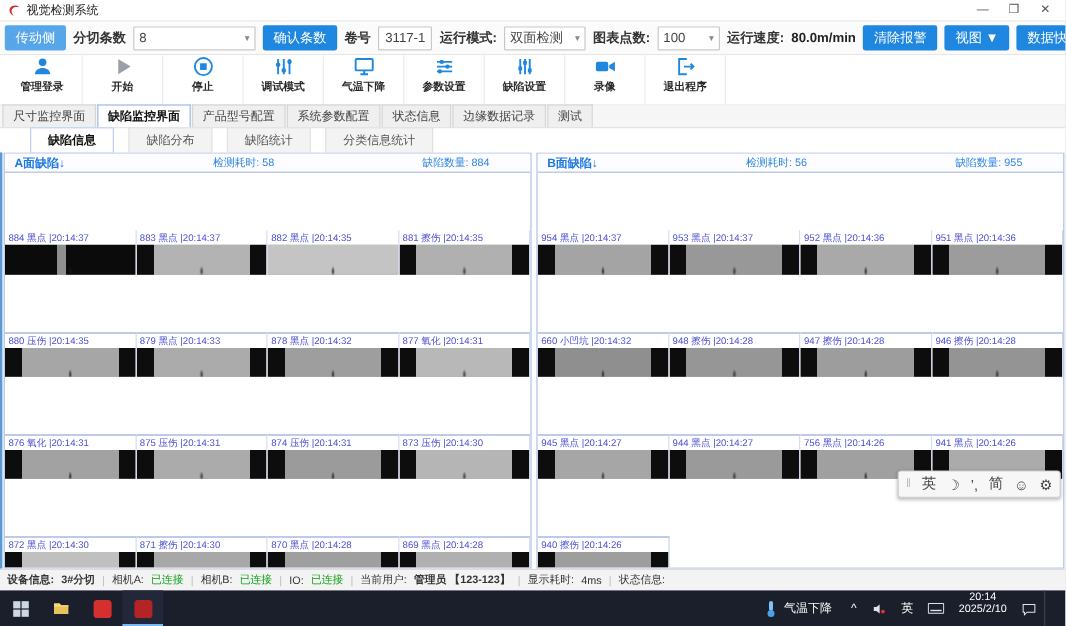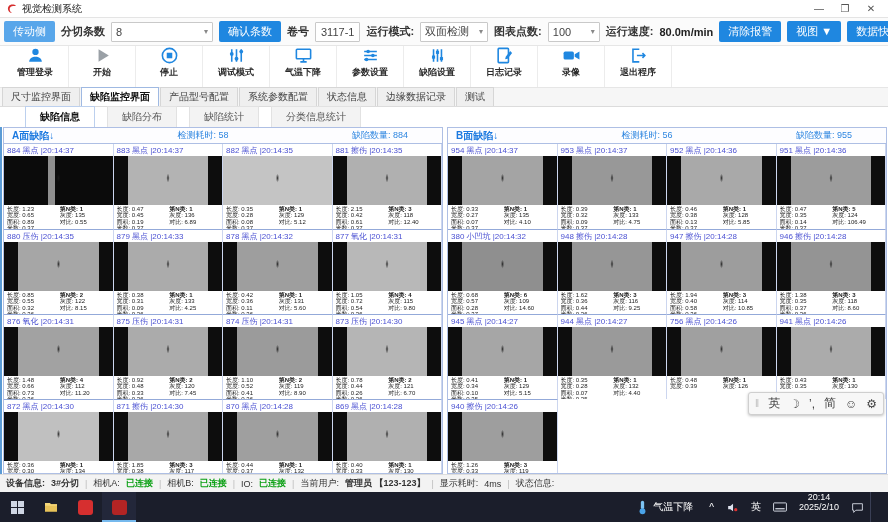--- a/index.html
+++ b/index.html
@@ -38,33 +38,33 @@
   .stab.active{background:#fff;color:#111;font-weight:bold;border-color:#bcd0ee;}
   
   .panels{flex:1;display:flex;gap:4px;padding:0 1px;background:#fff;overflow:hidden;border-left:2px solid #5b9bd5;}
   .panel{flex:1;display:flex;flex-direction:column;border:1px solid #aebfe4;overflow:hidden;}
   .panel-header{height:15px;display:flex;align-items:center;padding:0 8px;border-bottom:1px solid #aebfe4;background:#fdfdff;flex:0 0 auto;}
   .panel-title{color:#1d7ae0;font-size:10px;font-weight:bold;}
   .ph-mid,.ph-right{color:#2e86e0;font-size:9px;}
   .ph-mid{margin-left:auto;}
   .ph-right{margin-left:auto;margin-right:26px;}
   .panel-grid{flex:1;display:grid;grid-template-columns:repeat(4,1fr);grid-auto-rows:85px;overflow:hidden;}
-  .cell{border-right:1px solid #ccd6ef;border-top:1px solid #93a9d9;display:flex;flex-direction:column;overflow:hidden;cursor:pointer;background:#fff;}
+  .cell{border-right:1px solid #ccd6ef;border-top:1px solid #93a9d9;display:flex;flex-direction:column;overflow:hidden;cursor:pointer;background:#fff;margin-top:48px;}
   .panel-grid .cell:nth-child(-n+4){border-top:none;}
   .cell-h{height:12px;flex:0 0 auto;font-size:8px;color:#4a50d2;display:flex;align-items:center;padding:0 3px;gap:3px;white-space:nowrap;overflow:hidden;}
   .cell-img{height:49px;flex:0 0 auto;background-color:#999;}
   .cell-info{flex:1;display:flex;font-size:6px;line-height:1.05;color:#222;padding:1px 2px 0 3px;gap:2px;}
   .cell-info .col{flex:1;display:flex;flex-direction:column;}
   .cell-info .kv{white-space:nowrap;overflow:hidden;}
   .cell-info .kv.cls{font-weight:bold;}
   
   .statusbar{height:17px;background:#f3f3f3;border-top:1px solid #ddd;display:flex;align-items:center;padding:0 6px;gap:6px;font-size:9px;color:#333;flex:0 0 auto;white-space:nowrap;}
   .statusbar .sep{color:#bbb;}
   .statusbar .bold{font-weight:bold;}
-  .statusbar .green{color:#0ba014;font-weight:bold;}
+  .statusbar .green{color:#0ba014;font-weight:normal;}
   
   .taskbar{height:30px;background:#1b1e2b;display:flex;align-items:center;color:#fff;flex:0 0 auto;}
   .tb-left{display:flex;align-items:center;height:100%;}
   .tb-ico{width:34px;height:100%;display:flex;align-items:center;justify-content:center;cursor:pointer;}
   .tb-ico.active{box-shadow:inset 0 -2px 0 #76b9ed;background:#23273a;}
   .startgrid{display:grid;grid-template-columns:6px 6px;grid-template-rows:6px 6px;gap:1px;}
   .startgrid i{background:#cfd6e4;display:block;}
   .appdot{width:15px;height:15px;border-radius:3px;background:#d62f2f;}
   .appdot.c2{background:#b32424;}
   .tb-right{margin-left:auto;display:flex;align-items:center;height:100%;}
@@ -181,27 +181,20 @@
             <path d="M7 4v16M12 4v16M17 4v16"></path>
           </g>
           <rect x="5" y="12" width="4" height="4" fill="#1f87e0"></rect>
           <rect x="10" y="6" width="4" height="4" fill="#1f87e0"></rect>
           <rect x="15" y="14" width="4" height="4" fill="#1f87e0"></rect>
         </svg>
         <span class="alabel">缺陷设置</span>
       </div>
       <div class="action">
         <svg viewBox="0 0 24 24">
-          <rect x="4" y="3" width="13" height="18" rx="1" fill="none" stroke="#1f87e0" stroke-width="2"></rect>
-          <path d="M20 6l-7 9-1 4 4-1 7-9z" transform="scale(.8) translate(4 2)" fill="#1f87e0"></path>
-        </svg>
-        <span class="alabel">日志记录</span>
-      </div>
-      <div class="action">
-        <svg viewBox="0 0 24 24">
           <rect x="2" y="7" width="13" height="10" rx="2" fill="#1f87e0"></rect>
           <path d="M16 10.5L22 7v10l-6-3.5z" fill="#1f87e0"></path>
         </svg>
         <span class="alabel">录像</span>
       </div>
       <div class="action">
         <svg viewBox="0 0 24 24">
           <path d="M13 4H5v16h8" fill="none" stroke="#1f87e0" stroke-width="2"></path>
           <path d="M10 12h10M17 9l3 3-3 3" fill="none" stroke="#1f87e0" stroke-width="2"></path>
         </svg>
@@ -565,21 +558,21 @@
                 <div class="kv">米数: 0.37</div>
               </div>
               <div class="col">
                 <div class="kv cls">第N类: 5</div>
                 <div class="kv">灰度: 124</div>
                 <div class="kv">对比: 106.49</div>
               </div>
             </div>
           </div>
           <div class="cell">
-            <div class="cell-h">380  小凹坑 |20:14:32</div>
+            <div class="cell-h">660  小凹坑 |20:14:32</div>
             <div class="cell-img" style="background-image: radial-gradient(2.5px 7px at 50% 45%, rgba(25, 25, 25, 0.85), transparent 65%), linear-gradient(90deg, rgb(13, 13, 13) 0px, rgb(13, 13, 13) 13%, rgb(143, 143, 143) 13%, rgb(143, 143, 143) 87%, rgb(13, 13, 13) 87%, rgb(13, 13, 13) 100%);"></div>
             <div class="cell-info">
               <div class="col">
                 <div class="kv">长度: 0.68</div>
                 <div class="kv">宽度: 0.57</div>
                 <div class="kv">面积: 0.28</div>
                 <div class="kv">米数: 0.37</div>
               </div>
               <div class="col">
                 <div class="kv cls">第N类: 6</div>

